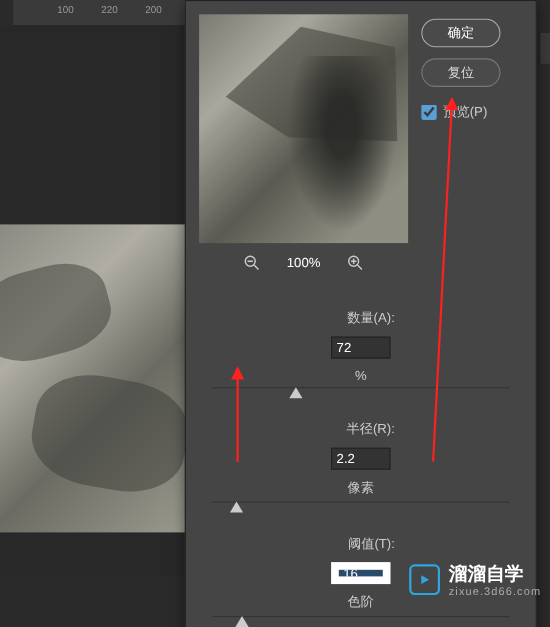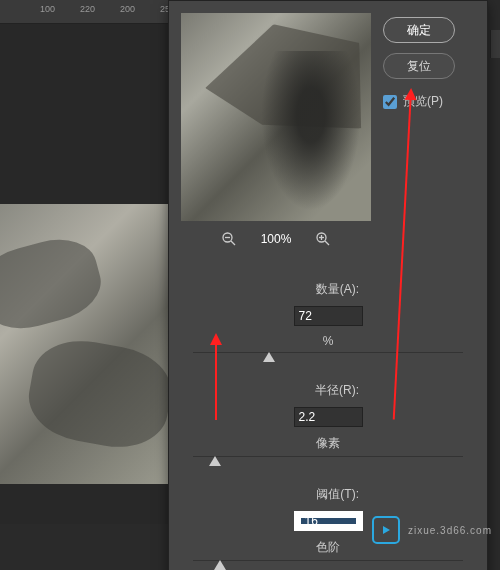--- a/index.html
+++ b/index.html
@@ -8,21 +8,21 @@
       height: 570px;
       background: #2a2a2a;
       font-family: "Microsoft YaHei", sans-serif;
       font-size: 12px;
       color: #ccc;
       overflow: hidden;
       position: relative;
     }
     .ruler-top {
       position: absolute;
-      top: 0; left: 0;
+      top: 0; left: 12px;
       width: 170px;
       height: 24px;
       background: #3a3a3a;
       border-bottom: 1px solid #222;
       display: flex;
       align-items: flex-end;
       font-size: 9px;
       color: #999;
     }
     .ruler-top span {
@@ -158,21 +158,21 @@
     .slider-row {
       display: flex;
       align-items: center;
       gap: 8px;
       margin-top: 16px;
       color: #ccc;
       flex-direction: column;
     }
     .slider-label { width: 62px; text-align: right; }
     .slider-input {
-      width: 69px;
+      width: 54px;
       height: 20px;
       background: #333;
       border: 1px solid #222;
       color: #fff;
       font-size: 12px;
       padding: 0 4px;
     }
     .slider-input.active {
       border: 7px solid #ffffff;
       background: #2a4a6a;
@@ -329,15 +329,16 @@
 <div class="annotation-arrow arrow1"></div>
 <div class="annotation-arrow arrow2"></div>
 
 <div class="watermark">
   <div class="watermark-logo">
     <svg width="12" height="12" viewBox="0 0 12 12">
         <path d="M3 2 L10 6 L3 10 Z" fill="#2ba8e0"></path>
       </svg>
   </div>
   <div>
+    <div class="watermark-text">溜溜自学</div>
     <div class="watermark-sub">zixue.3d66.com</div>
   </div>
 </div>
 
 </body></html>

